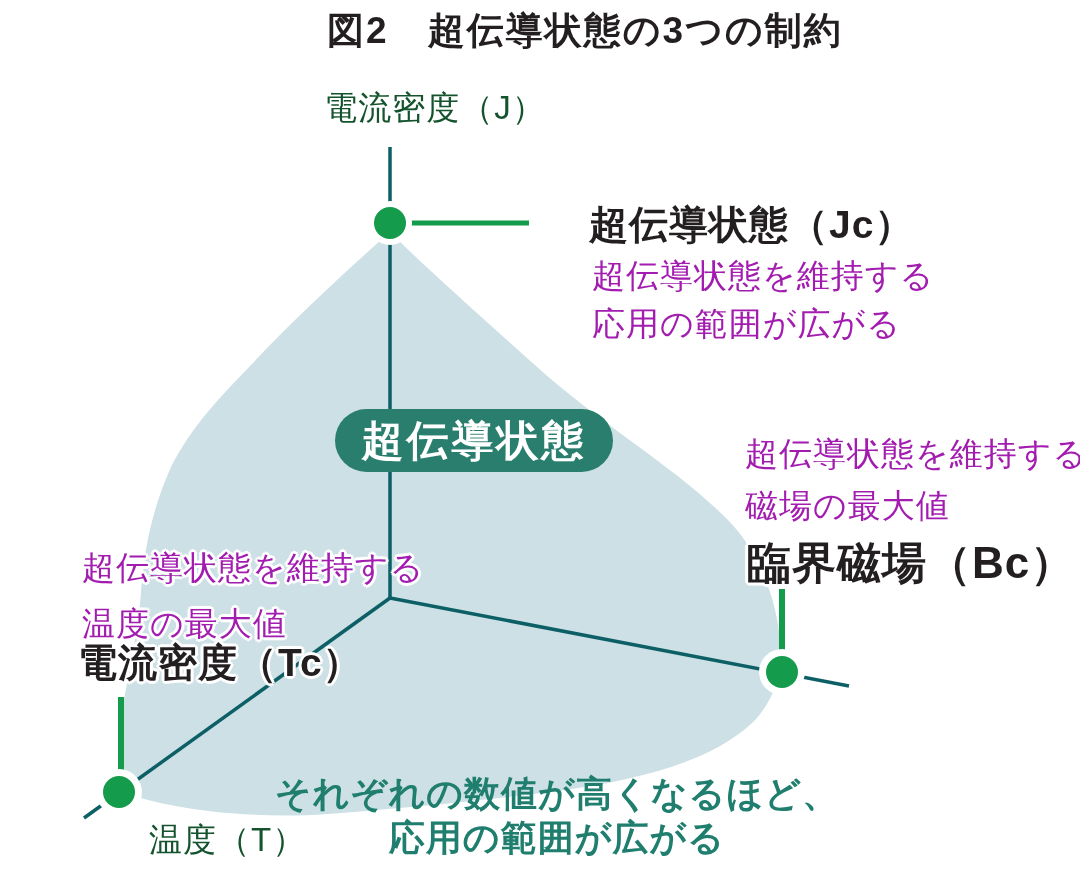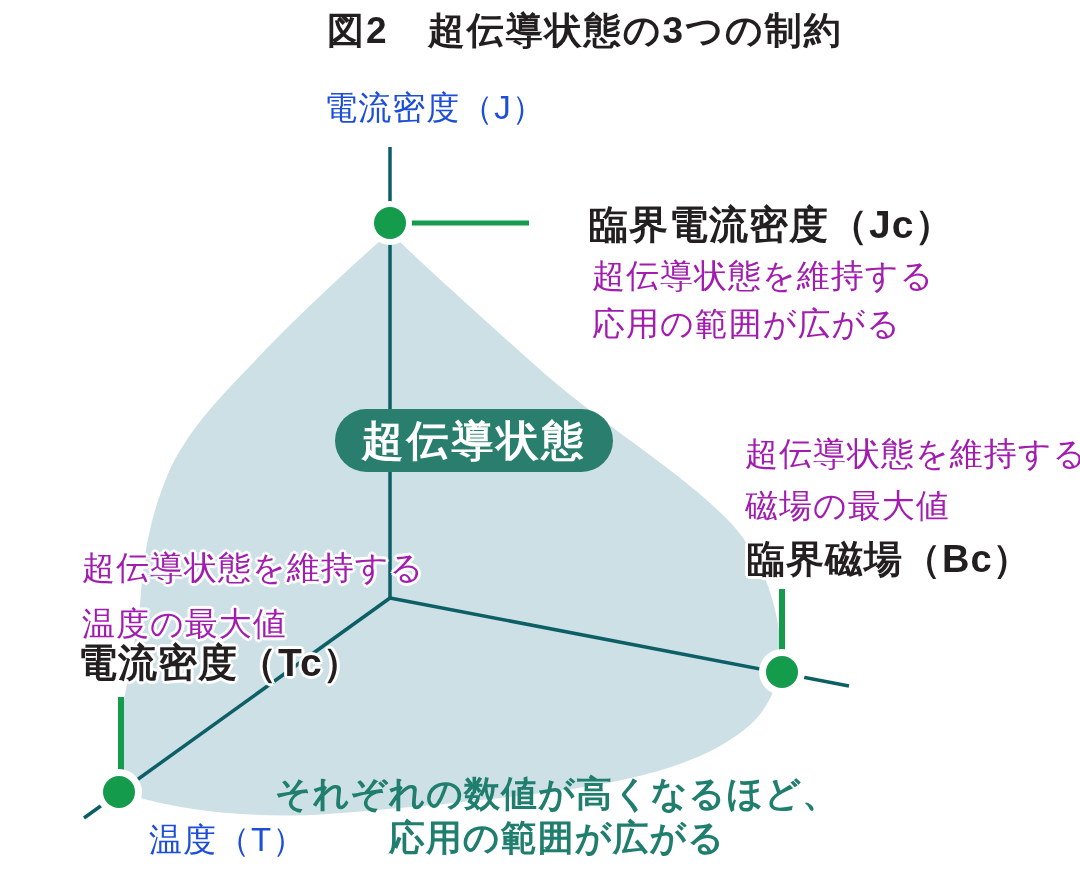--- a/index.html
+++ b/index.html
@@ -5,21 +5,21 @@
   html,body{margin:0;padding:0;background:#ffffff;}
   .canvas{
     position:relative;width:1080px;height:871px;background:#ffffff;overflow:hidden;
     font-family:"Liberation Sans", sans-serif;
   }
   .abs{position:absolute;margin-left:45px;}
   .title{
     left:0;top:6px;width:100%;text-align:center;
     font-size:37px;font-weight:900;color:#231f20;letter-spacing:2px;
   }
-  .axis-label{font-size:33px;color:#1d4ed8;letter-spacing:1px;white-space:nowrap;}
+  .axis-label{font-size:33px;color:#14532d;letter-spacing:1px;white-space:nowrap;}
   .desc{font-size:33px;color:#a21caf;letter-spacing:1px;white-space:nowrap;}
   .crit{font-weight:800;color:#231f20;white-space:nowrap;letter-spacing:1px;}
   .outline{
     text-shadow:3px 0 0 #fff,-3px 0 0 #fff,0 3px 0 #fff,0 -3px 0 #fff,
                 2px 2px 0 #fff,-2px 2px 0 #fff,2px -2px 0 #fff,-2px -2px 0 #fff;
   }
   .badge{
     left:290px;top:409px;width:278px;height:63px;border-radius:32px;
     display:flex;align-items:center;justify-content:center;z-index:3;
   }
@@ -70,31 +70,31 @@
     <circle cx="119" cy="792" r="16" fill="#149c4c"></circle>
   </svg>
 
   <div class="abs axis-label txt" style="left:390px;top:86px;transform:translateX(-50%);">電流密度（J）</div>
   <div class="abs axis-label txt" style="left:104px;top:818px;">温度（T）</div>
 
   <div class="abs badge" style="background: rgb(42, 126, 110); justify-content: center;">
     <span>超伝導状態</span>
   </div>
 
-  <div class="abs crit txt" style="left:544px;top:198px;font-size:39px;">臨界電流密度（Jc）</div>
+  <div class="abs crit txt" style="left:544px;top:198px;font-size:39px;">超伝導状態（Jc）</div>
   <div class="abs desc txt" style="left:547px;top:252px;line-height:48px;">
     <div>超伝導状態を維持する</div>
     <div>応用の範囲が広がる</div>
   </div>
 
   <div class="abs desc txt outline" style="left:700px;top:428px;line-height:52px;">
     <div>超伝導状態を維持する</div>
     <div>磁場の最大値</div>
   </div>
-  <div class="abs crit txt outline" style="left:702px;top:534px;font-size:38px;">臨界磁場（Bc）</div>
+  <div class="abs crit txt outline" style="left:702px;top:534px;font-size:44px;">臨界磁場（Bc）</div>
 
   <div class="abs desc txt outline" style="left:37px;top:540px;line-height:56px;">
     <div>超伝導状態を維持する</div>
     <div>温度の最大値</div>
   </div>
   <div class="abs crit txt outline" style="left:33px;top:636px;font-size:39px;">電流密度（Tc）</div>
 
   <div class="abs footnote" style="color: rgb(31, 126, 110);">
     <div>それぞれの数値が高くなるほど、</div>
     <div>応用の範囲が広がる</div>

